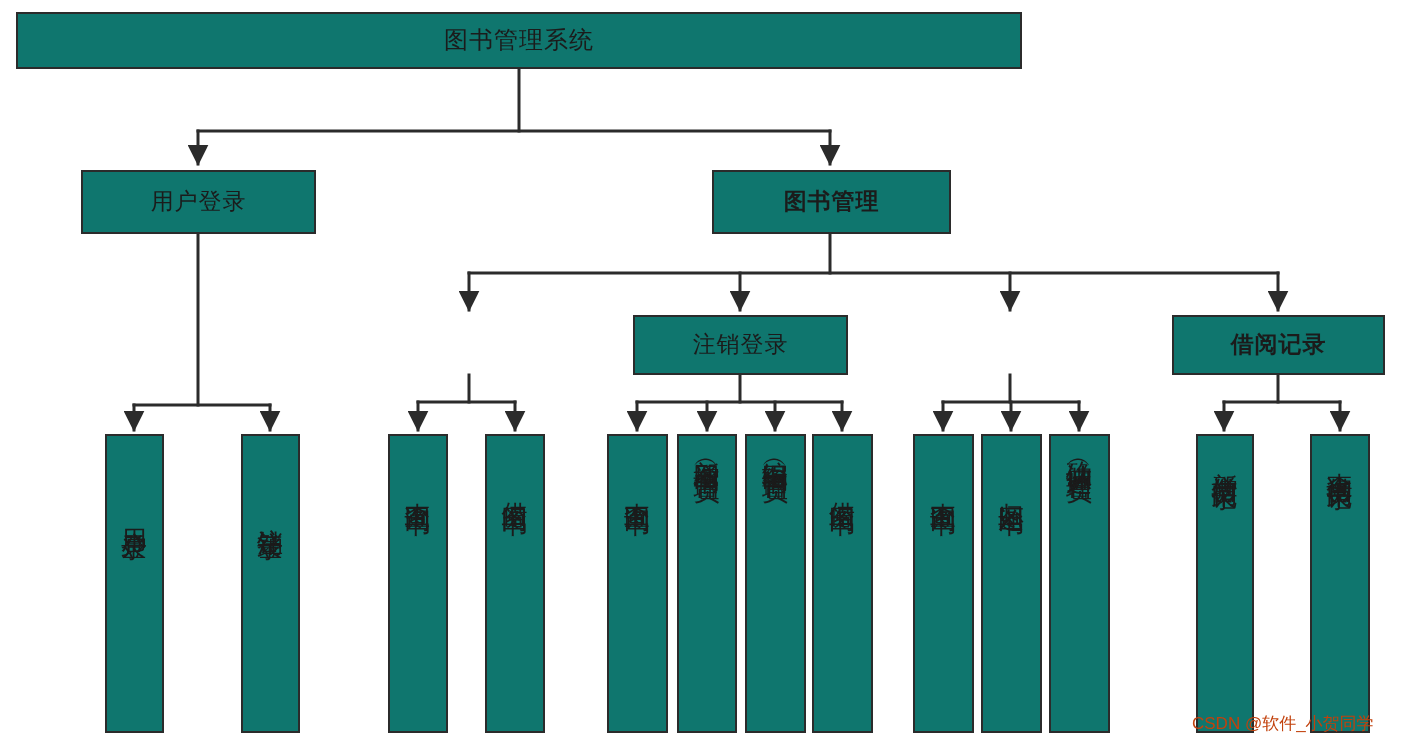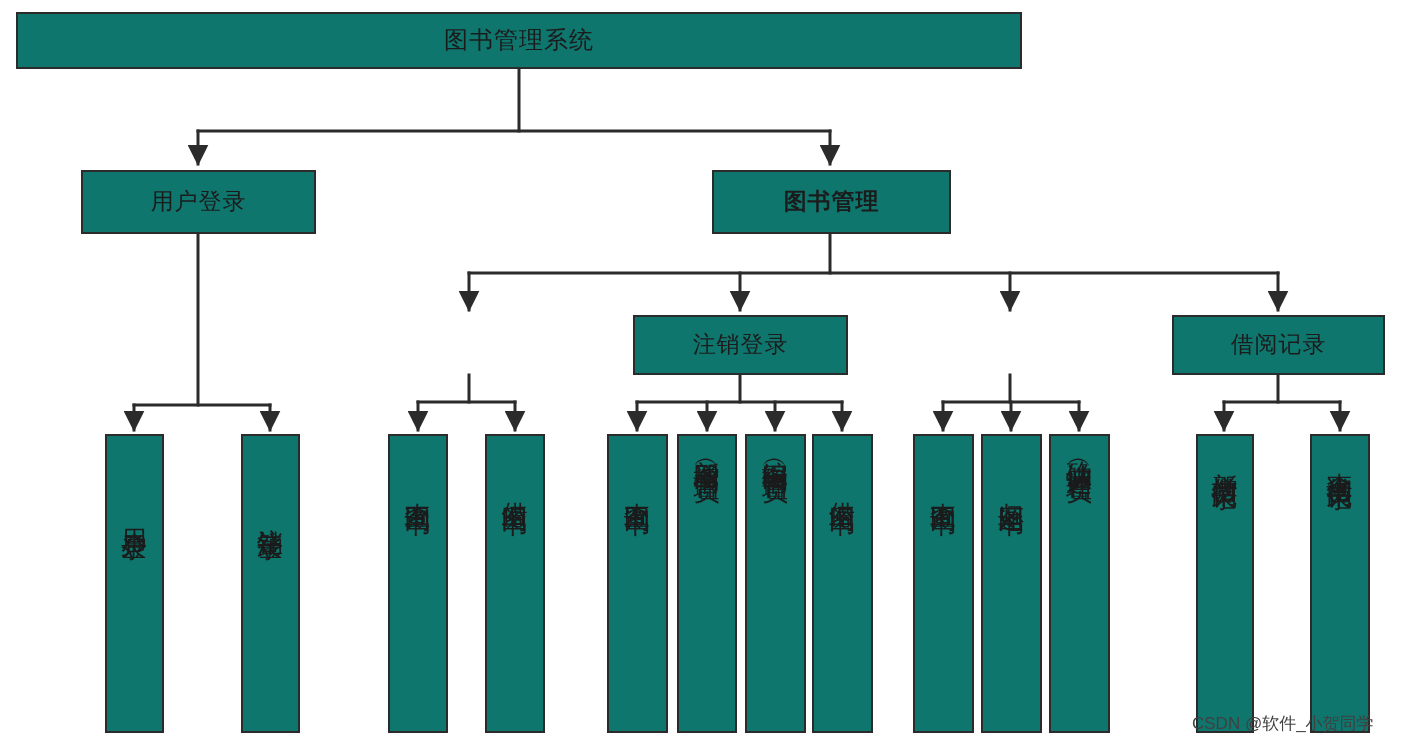--- a/index.html
+++ b/index.html
@@ -62,21 +62,21 @@
   }
   .node.vert.pad-lg .node-label{ margin-top:72px; }
   .node.vert.pad-md .node-label{ margin-top:46px; }
   .node.vert.pad-sm .node-label{ margin-top:16px; }
   .node.vert.pad-xs .node-label{ margin-top:4px; }
 
   #watermark{
     position:absolute;
     left:1192px;top:712px;
     font-size:17px;
-    color:#404040;
+    color:#c2410c;
     white-space:nowrap;
     user-select:none;
   }
 </style>
 </head>
 <body>
 
 <div id="diagram-root">
 
   <svg id="edge-layer" viewBox="0 0 1405 747">
@@ -136,21 +136,21 @@
   <div class="node horiz" style="left:81px;top:170px;width:235px;height:64px;">
     <span class="node-label">用户登录</span>
   </div>
   <div class="node horiz" style="left:712px;top:170px;width:239px;height:64px;font-weight:bold;">
     <span class="node-label">图书管理</span>
   </div>
 
   <div class="node horiz" style="left:633px;top:315px;width:215px;height:60px;">
     <span class="node-label">注销登录</span>
   </div>
-  <div class="node horiz" style="left:1172px;top:315px;width:213px;height:60px;">
+  <div class="node horiz" style="left:1172px;top:315px;width:213px;height:60px;font-weight:bold;">
     <span class="node-label">借阅记录</span>
   </div>
 
   <div class="node vert pad-lg" style="left:105px;top:434px;width:59px;height:299px;">
     <span class="node-label">用户登录</span>
   </div>
   <div class="node vert pad-lg" style="left:241px;top:434px;width:59px;height:299px;">
     <span class="node-label">注销登录</span>
   </div>
 

